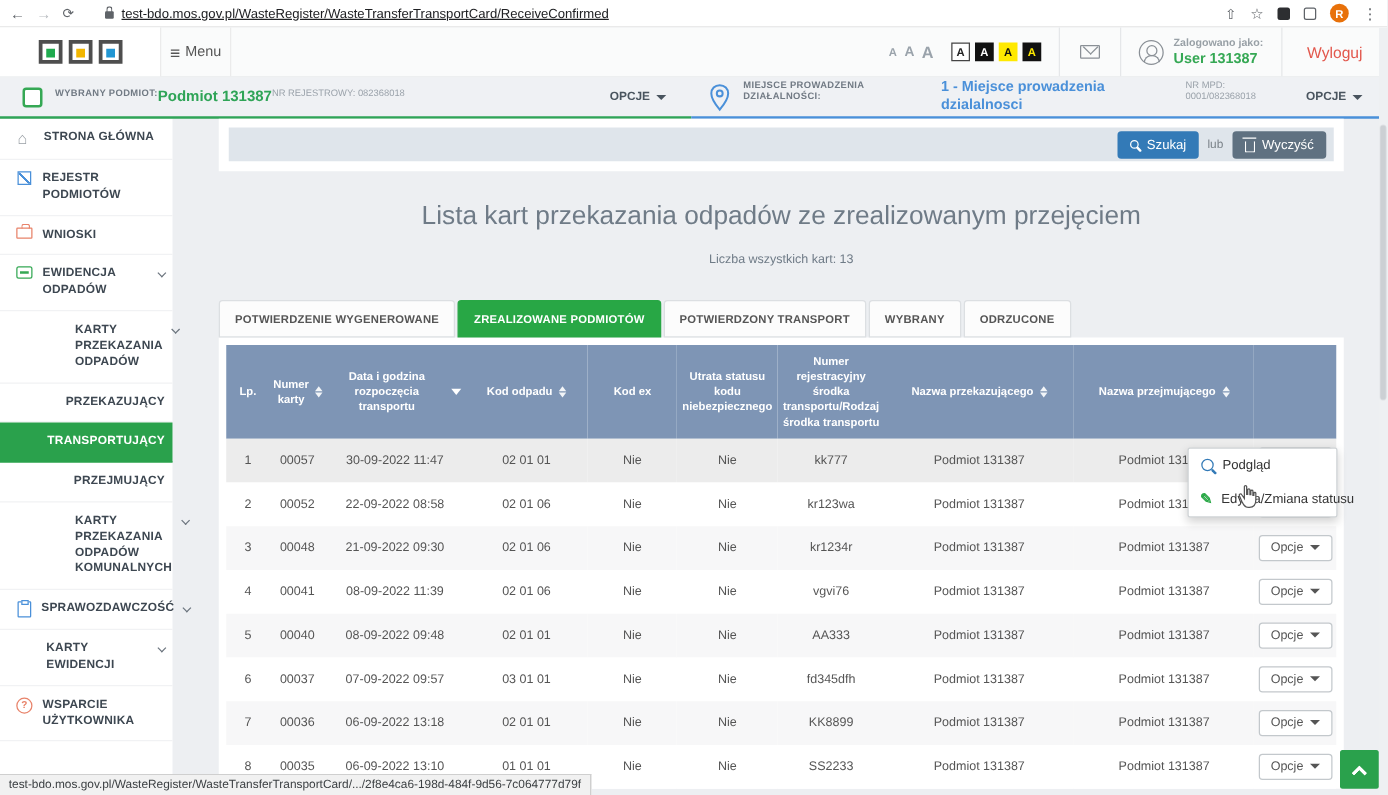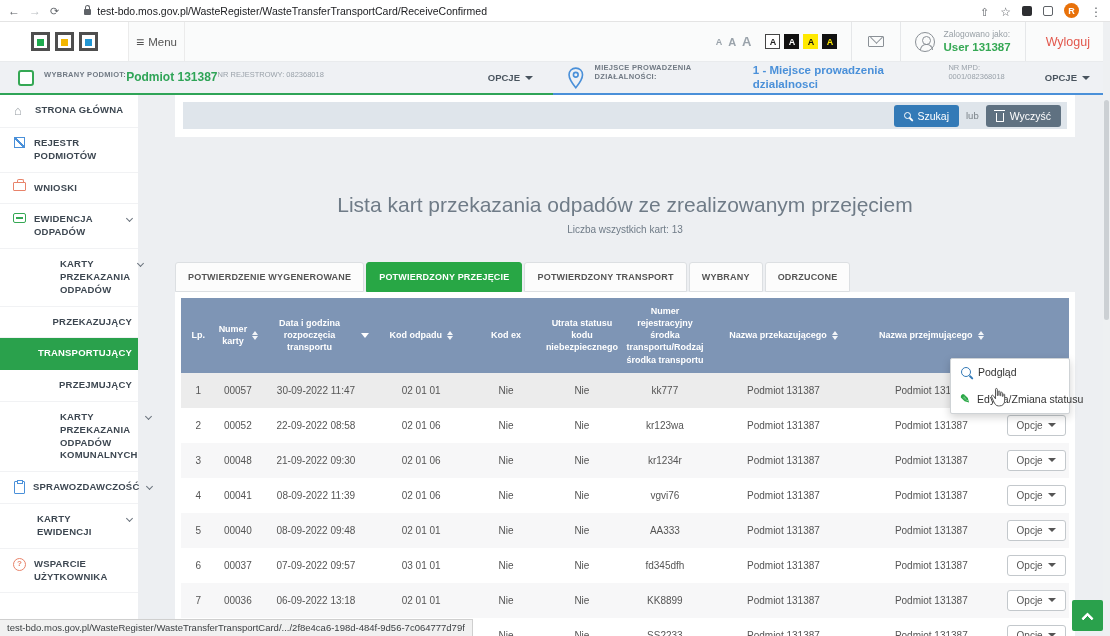--- a/index.html
+++ b/index.html
@@ -10,21 +10,21 @@
   .browser-bar { height:22px; background:#fff; border-bottom:1px solid #e4e4e4;
     display:flex; align-items:center; padding:0 8px; gap:9px; }
   .nav-ic { color:#5f6368; font-size:12px; line-height:1; }
   .ic-back::before{content:"←";}
   .ic-forward::before{content:"→"; color:#b9bdc1;}
   .ic-refresh::before{content:"⟳"; font-size:11px;}
   .omnibox { display:flex; align-items:center; gap:6px; flex:1; padding-left:16px; }
   .lock { width:7px; height:6px; background:#5f6368; border-radius:1px; position:relative; margin-top:2px;}
   .lock::before{content:""; position:absolute; top:-4px; left:1px; width:3px; height:4px;
     border:1.2px solid #5f6368; border-bottom:none; border-radius:3px 3px 0 0;}
-  .url-text { font-size:10.5px; color:#202124; }
+  .url-text { font-size:10.5px; color:#202124;text-decoration:underline; }
   .chrome-right { display:flex; align-items:center; gap:11px; }
   .ic-share::before{content:"⇧"; color:#5f6368; font-size:11px;}
   .ic-star::before{content:"☆"; color:#5f6368; font-size:12px;}
   .ic-puzzle{ width:10px;height:10px; background:#2d2e31; border-radius:2px;}
   .ic-winbox{ width:10px;height:10px; border:1.6px solid #5f6368; border-radius:2px;}
   .avatar { width:15px; height:15px; border-radius:50%; background:#e8710a; color:#fff;
     font-size:9px; font-weight:bold; display:flex; align-items:center; justify-content:center;}
   .ic-dots::before{content:"⋮"; color:#5f6368; font-size:12px;}
 
   
@@ -55,21 +55,21 @@
   .ic-envelope { width:16px; height:11px; border:1.4px solid #8a9096; border-radius:1px; position:relative; overflow:hidden;}
   .ic-envelope::before{content:""; position:absolute; left:3px; top:-4px; width:8px; height:8px;
     border-right:1.4px solid #8a9096; border-bottom:1.4px solid #8a9096; transform:rotate(45deg);}
   .user-zone { display:flex; align-items:center; gap:8px; padding:0 14px; }
   .ic-user { width:20px; height:20px; border:1.4px solid #8a9096; border-radius:50%; position:relative;}
   .ic-user::before{content:""; position:absolute; top:3px; left:50%; margin-left:-3.5px;
     width:7px; height:7px; border:1.4px solid #8a9096; border-radius:50%;}
   .ic-user::after{content:""; position:absolute; bottom:1px; left:50%; margin-left:-5.5px;
     width:11px; height:5px; border:1.4px solid #8a9096; border-bottom:none; border-radius:6px 6px 0 0;}
   .login-lines { display:flex; flex-direction:column; line-height:1.25; }
-  .login-label { font-size:8.5px; color:#98a0a6; }
+  .login-label { font-size:8.5px; color:#98a0a6;font-weight:bold; }
   .login-user { font-size:11.5px; color:#35a854; font-weight:bold; }
   .logout { display:flex; align-items:center; padding:0 20px; color:#e2574c;
     font-size:12.5px; cursor:pointer; }
 
   
   .context-header { height:33px; display:flex; background:#eff1f4; }
   .ctx-sec { display:flex; align-items:center; position:relative; }
   .ctx-left { flex:0 0 553px; border-bottom:2px solid #2fa457; padding-left:18px; gap:10px;}
   .ctx-right { flex:1; border-bottom:2px solid #4a90d9; padding-left:12px; gap:8px;}
   .ic-checkbox { width:16px; height:16px; border:2px solid #35a854; border-radius:3px; background:#fff;}
@@ -122,22 +122,22 @@
   .btn-search { background:#337ab7; }
   .btn-clear { background:#5f7181; }
   .or-label { font-size:9.5px; color:#7a8288; }
   .ic-search { width:7px; height:7px; border:1.8px solid currentColor; border-radius:50%; position:relative; display:inline-block;}
   .ic-search::after{content:""; position:absolute; width:1.8px; height:4.5px; background:currentColor;
     bottom:-3.5px; right:-1.5px; transform:rotate(-45deg); border-radius:1px;}
   .ic-trash { width:8px; height:9px; border:1.4px solid currentColor; border-top:none;
     border-radius:0 0 1px 1px; position:relative; display:inline-block; margin-top:3px;}
   .ic-trash::before{content:""; position:absolute; top:-3px; left:-2.4px; width:11px; height:1.4px; background:currentColor;}
 
-  .page-title { text-align:center; margin-top:56px; font-size:21px; font-weight:400; color:#6f7b87; }
-  .page-subtitle { text-align:center; margin-top:7px; font-size:10px; color:#6f7b87; }
+  .page-title { text-align:center; margin-top:24px; font-size:21px; font-weight:400; color:#6f7b87; }
+  .page-subtitle { text-align:center; margin-top:17px; font-size:10px; color:#6f7b87; }
 
   .tabs { display:flex; gap:2px; margin-top:27px; align-items:flex-end; }
   .tab { background:#fcfcfc; border:1px solid #dcdfe2; border-radius:3px 3px 0 0;
     font-size:9px; font-weight:bold; color:#555; padding:9px 12px; cursor:pointer; letter-spacing:.2px;}
   .tab.active { background:#28a745; border-color:#28a745; color:#fff; }
 
   .table-card { background:#fff; padding:6px 6px 0; }
   table { width:100%; border-collapse:collapse; table-layout:fixed; }
   thead th { background:#7e95b5; color:#fff; font-size:9px; font-weight:bold; line-height:1.35;
     padding:7px 3px; text-align:center; vertical-align:middle; }
@@ -341,21 +341,21 @@
           <span>Wyczyść</span>
         </button>
       </div>
     </div>
 
     <div class="page-title">Lista kart przekazania odpadów ze zrealizowanym przejęciem</div>
     <div class="page-subtitle">Liczba wszystkich kart: 13</div>
 
     <div class="tabs" id="tabs">
         <div class="tab">POTWIERDZENIE WYGENEROWANE</div>
-        <div class="tab active">POTWIERDZONY PRZEJĘCIE</div>
+        <div class="tab active">ZREALIZOWANE PODMIOTÓW</div>
         <div class="tab">POTWIERDZONY TRANSPORT</div>
         <div class="tab">WYBRANY</div>
         <div class="tab">ODRZUCONE</div>
       </div>
 
     <div class="table-card">
       <table>
         <colgroup>
           <col class="c1">
             <col class="c2">

